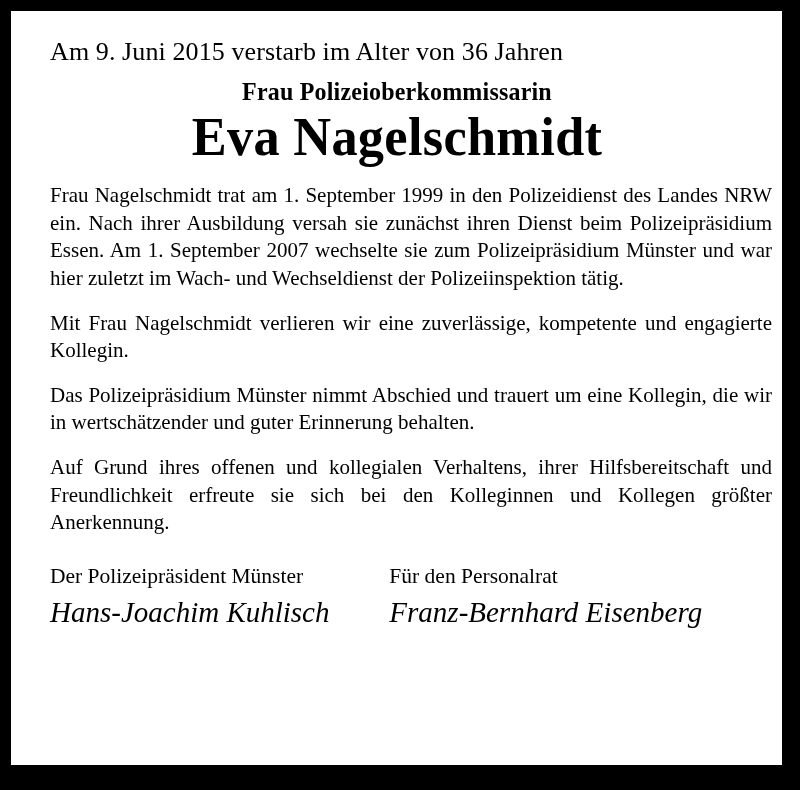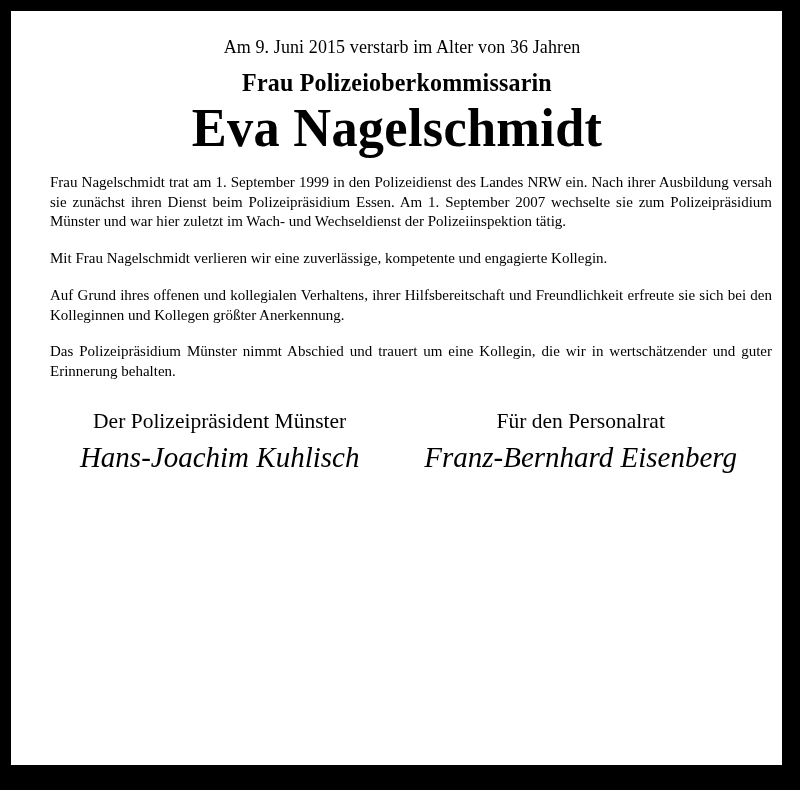--- a/index.html
+++ b/index.html
@@ -37,23 +37,23 @@
   }
 
   .content {
     box-sizing: border-box;
     padding: 26px 28px 0 29px;
     height: 100%;
   }
 
   
   .intro-line {
-    font-size: 18px;
+    font-size: 26px;
     line-height: 1.15;
-    text-align: center;
+    text-align: left;
     letter-spacing: 0.1px;
     margin: 0 0 11px 10px;
   }
 
   .rank-title {
     text-align: center;
     font-weight: bold;
     font-size: 25px;
     line-height: 1.12;
     letter-spacing: 0.2px;
@@ -71,40 +71,40 @@
     transform: scaleX(0.97);
   }
 
   
   .body-block {
     margin: 0 0 0 10px;
     width: 722px;
   }
 
   .para {
-    font-size: 15px;
+    font-size: 21px;
     line-height: 1.315;
     text-align: justify;
     text-justify: inter-word;
     margin: 0 0 17px 0;
     hyphens: manual;
   }
   .para:last-child {
     margin-bottom: 0;
   }
 
   
   .signatures {
     display: flex;
     margin: 26px 0 0 10px;
     width: 722px;
   }
   .sig-col {
     flex: 1 1 50%;
-    text-align: center;
+    text-align: left;
   }
   .sig-col.left  { flex-basis: 47%; }
   .sig-col.right { flex-basis: 53%; }
 
   .sig-role {
     font-size: 21.5px;
     line-height: 1.3;
     margin: 0 0 3px 0;
     white-space: nowrap;
   }
@@ -125,22 +125,22 @@
 
       <p class="intro-line">Am 9. Juni 2015 verstarb im Alter von 36 Jahren</p>
 
       <p class="rank-title">Frau Polizeioberkommissarin</p>
 
       <h1 class="deceased-name">Eva Nagelschmidt</h1>
 
       <div class="body-block">
         <p class="para">Frau Nagelschmidt trat am 1. September 1999 in den Polizeidienst des Landes NRW ein. Nach ihrer Ausbildung versah sie zunächst ihren Dienst beim Polizeipräsidium Essen. Am 1. September 2007 wechselte sie zum Polizeipräsidium Münster und war hier zuletzt im Wach- und Wechseldienst der Polizeiinspektion tätig.</p>
         <p class="para">Mit Frau Nagelschmidt verlieren wir eine zuverlässige, kompetente und engagierte Kollegin.</p>
+        <p class="para">Das Polizeipräsidium Münster nimmt Abschied und trauert um eine Kollegin, die wir in wertschätzender und guter Erinnerung behalten.</p>
         <p class="para">Auf Grund ihres offenen und kollegialen Verhaltens, ihrer Hilfsbereitschaft und Freundlichkeit erfreute sie sich bei den Kolleginnen und Kollegen größter Anerkennung.</p>
-        <p class="para">Das Polizeipräsidium Münster nimmt Abschied und trauert um eine Kollegin, die wir in wertschätzender und guter Erinnerung behalten.</p>
       </div>
 
       <div class="signatures">
         <div class="sig-col left">
           <p class="sig-role">Der Polizeipräsident Münster</p>
           <p class="sig-name">Hans-Joachim Kuhlisch</p>
         </div>
         <div class="sig-col right">
           <p class="sig-role">Für den Personalrat</p>
           <p class="sig-name">Franz-Bernhard Eisenberg</p>

